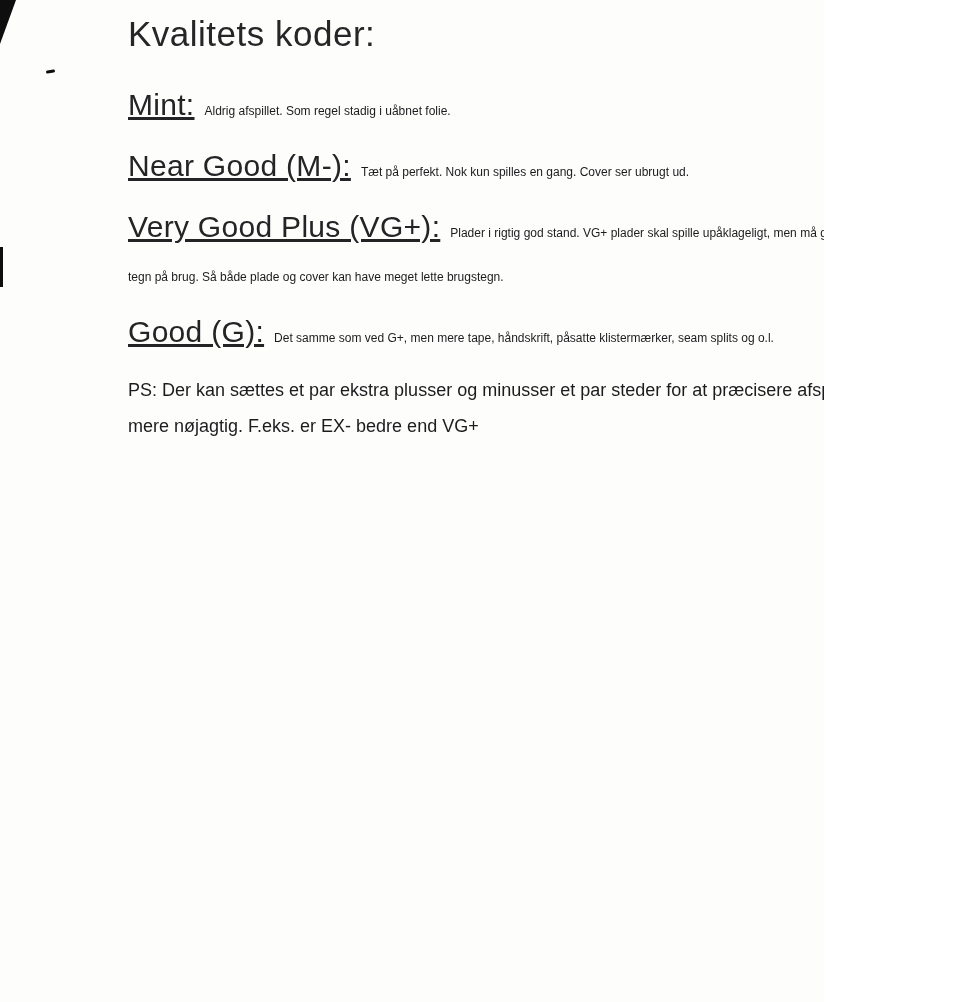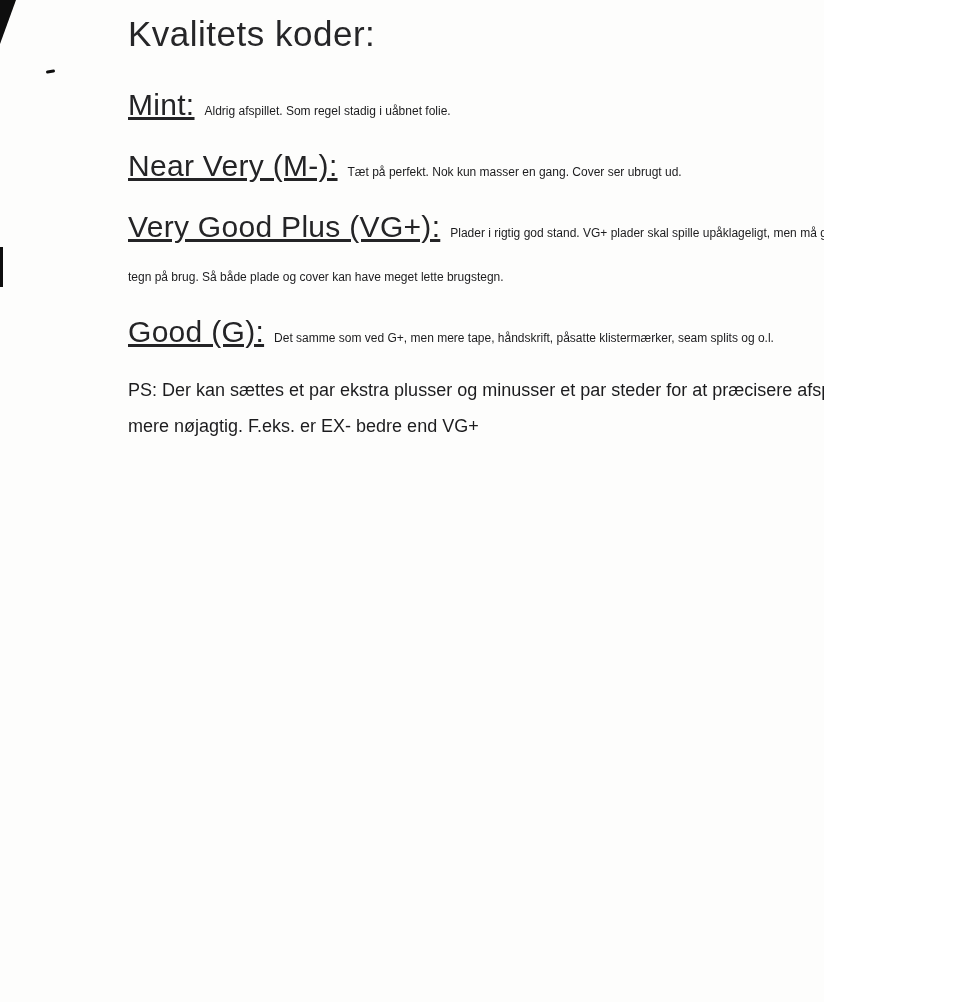--- a/index.html
+++ b/index.html
@@ -72,21 +72,21 @@
 
   <div class="content">
 
     <h1 class="doc-title">Kvalitets koder:</h1>
 
     <p class="entry">
       <span class="term">Mint:</span><span class="desc">Aldrig afspillet. Som regel stadig i uåbnet folie.</span>
     </p>
 
     <p class="entry">
-      <span class="term">Near Very (M-):</span><span class="desc">Tæt på perfekt. Nok kun masser en gang. Cover ser ubrugt ud.</span>
+      <span class="term">Near Good (M-):</span><span class="desc">Tæt på perfekt. Nok kun spilles en gang. Cover ser ubrugt ud.</span>
     </p>
 
 
     <p class="entry">
       <span class="term">Very Good Plus (VG+):</span><span class="desc">Plader i rigtig god stand. VG+ plader skal spille upåklageligt, men må godt have lidt tegn på brug. Så både plade og cover kan have meget lette brugstegn.</span>
     </p>
 
 
 
     <p class="entry">

